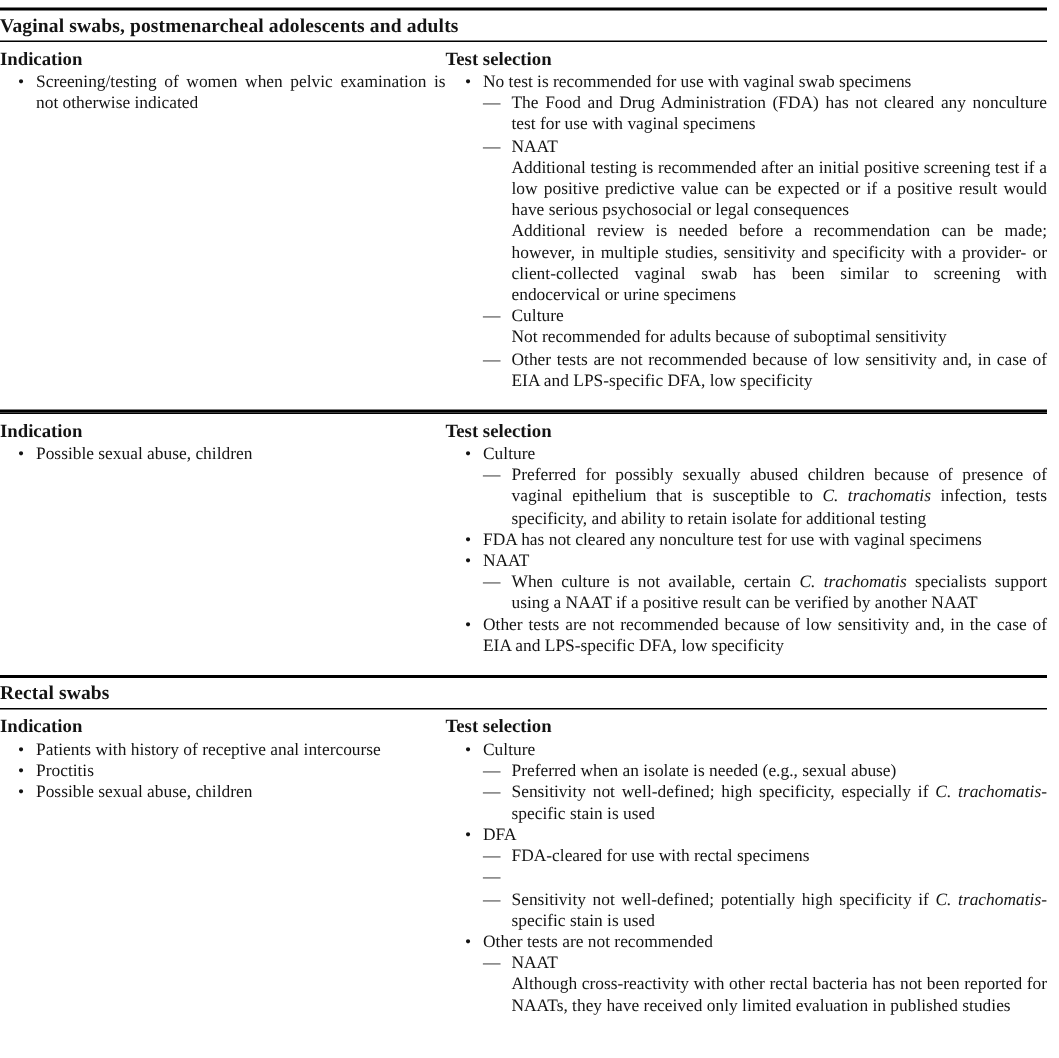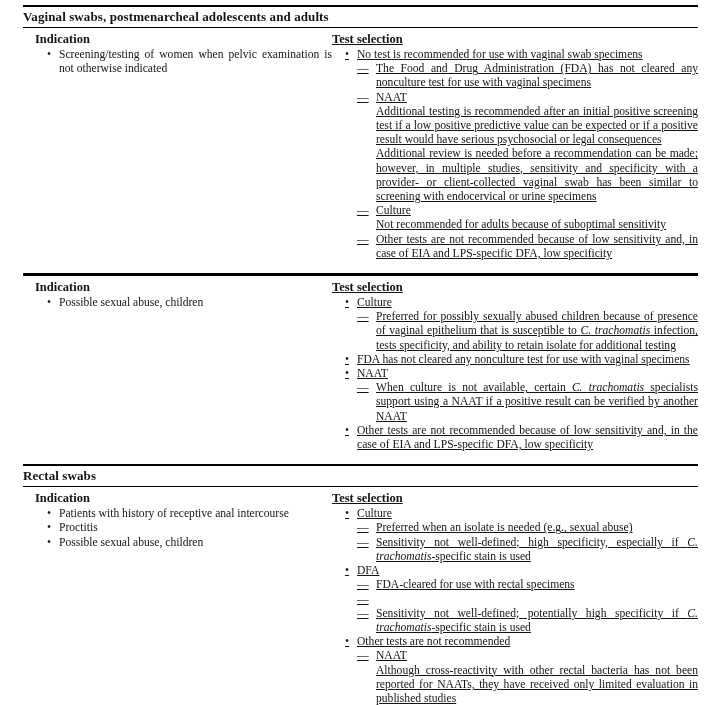--- a/index.html
+++ b/index.html
@@ -6,37 +6,37 @@
   html, body { background: #ffffff; }
   body {
     font-family: "Liberation Serif", "DejaVu Serif", serif;
     color: #141414;
   }
   .page {
     position: relative;
     width: 706px;
     height: 705px;
     background: #ffffff;
-    padding: 5px 8px 0 23px;
+    padding: 5px 8px 0 0;
     overflow: hidden;
   }
   .section { margin-bottom: 12px; }
   .hrule { height: 0; }
   .hrule.thick { border-top: 2px solid #000; }
   .hrule.thin  { border-top: 1px solid #000; }
   .section-title {
     font-size: 13px;
     line-height: 16px;
     font-weight: bold;
     margin: 2px 0 2px 0;
     letter-spacing: 0.1px;
   }
   .cols { display: flex; align-items: flex-start; }
-  .col-left  { width: 297px; flex: none; margin-left: 12px; }
-  .col-right { flex: 1; min-width: 0; text-decoration: underline; }
+  .col-left  { width: 297px; flex: none; }
+  .col-right { flex: 1; min-width: 0; }
   .col-header {
     font-size: 12.5px;
     line-height: 14px;
     font-weight: bold;
     margin: 4px 0 2px 0;
   }
   .items { font-size: 11.6px; line-height: 14.2px; }
   .item { display: flex; }
   .txt { flex: 1; min-width: 0; text-align: justify; }
   .marker { flex: none; }

